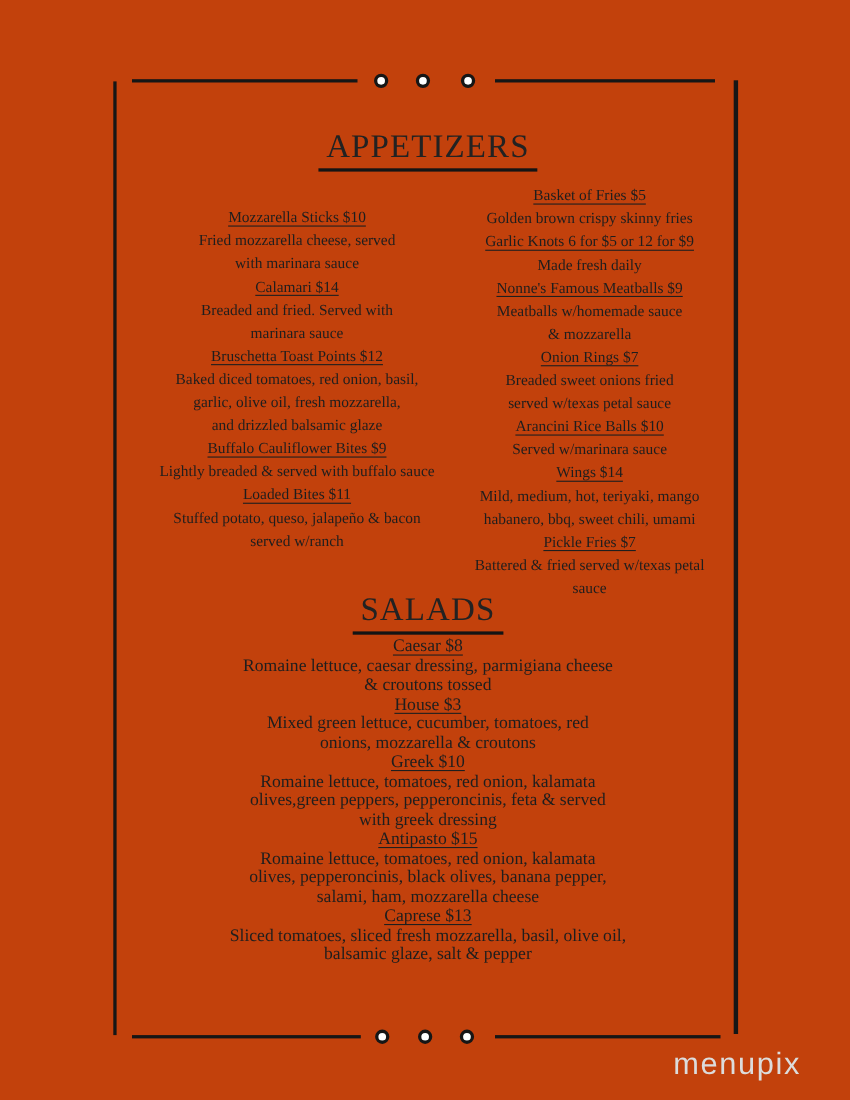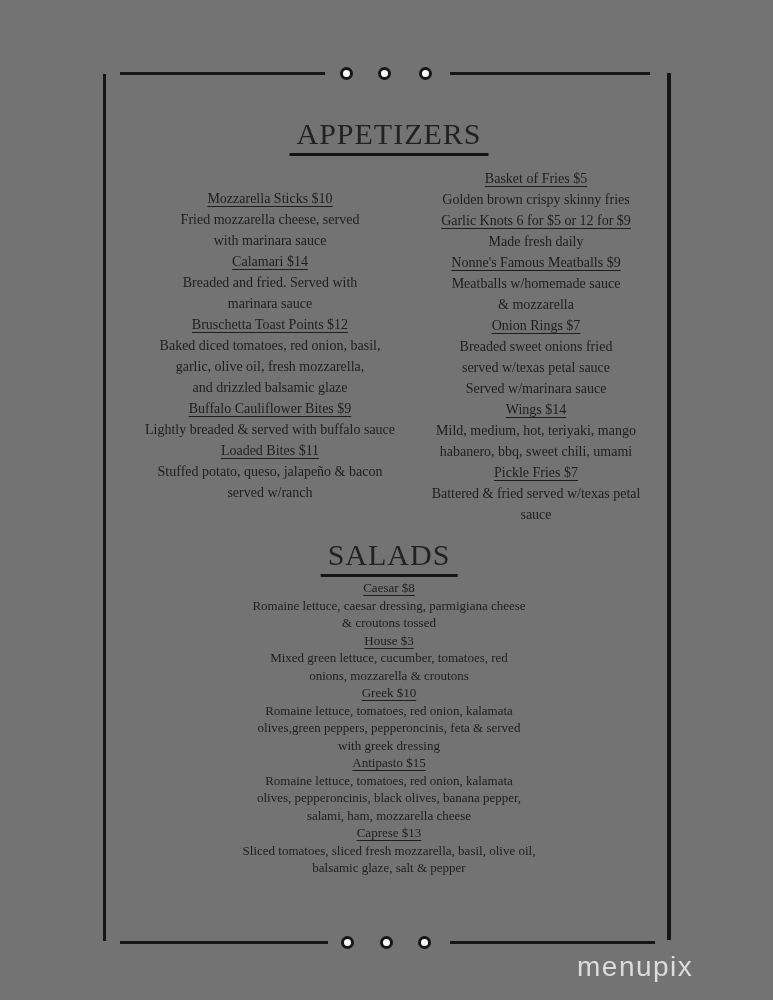--- a/index.html
+++ b/index.html
@@ -3,21 +3,21 @@
 <meta charset="utf-8">
 <style>
   html,body { margin:0; padding:0; }
   body {
     width:773px; height:1000px;
     background:#ffffff;
     font-family:"Liberation Serif", serif;
     color:#1e1e1e;
     -webkit-font-smoothing:antialiased;
   }
-  .page { position:relative; width:773px; height:1000px; background:#737373; overflow:hidden; }
+  .page { position:relative; width:773px; height:1000px; background:#c2410c; overflow:hidden; }
 
   
   .vline, .hseg { position:absolute; background:#161616; }
   .vline.left  { left:103px; top:74px;  width:3px; height:867px; }
   .vline.right { left:667px; top:73px;  width:4px; height:867px; }
   .hseg.top-l  { left:120px; top:72px;  width:205px; height:3px; }
   .hseg.top-r  { left:450px; top:72px;  width:200px; height:3px; }
   .hseg.bot-l  { left:120px; top:941px; width:208px; height:3px; }
   .hseg.bot-r  { left:450px; top:941px; width:205px; height:3px; }
   .ring {
@@ -40,33 +40,33 @@
   
   .col {
     position:absolute; text-align:center;
     font-size:14px; line-height:21px;
   }
   #col-left  { left:115px; top:188px; width:310px; }
   #col-right { left:411px; top:168px; width:250px; }
 
   #salads-list {
     position:absolute; left:196px; top:579px; width:386px;
-    text-align:center; font-size:13px; line-height:17.5px;
+    text-align:center; font-size:16px; line-height:17.5px;
   }
 
   .iname {
     text-decoration:underline;
     text-underline-offset:3px;
     white-space:nowrap;
   }
   .idesc { white-space:pre-line; }
 
   
   .watermark {
-    position:absolute; left:577px; top:951px;
+    position:absolute; left:612px; top:951px;
     font-family:"Liberation Sans", sans-serif;
     font-size:28px; letter-spacing:1.5px;
     color:#dcdcdc; font-weight:400;
   }
 </style>
 </head>
 <body>
 
 <div class="page">
 
@@ -126,20 +126,21 @@
       <div class="iname">Nonne's Famous Meatballs $9</div>
       <div class="idesc">Meatballs w/homemade sauce
 &amp; mozzarella</div>
     </div>
     <div>
       <div class="iname">Onion Rings $7</div>
       <div class="idesc">Breaded sweet onions fried
 served w/texas petal sauce</div>
     </div>
     <div>
+      <div class="iname">Arancini Rice Balls $10</div>
       <div class="idesc">Served w/marinara sauce</div>
     </div>
     <div>
       <div class="iname">Wings $14</div>
       <div class="idesc">Mild, medium, hot, teriyaki, mango
 habanero, bbq, sweet chili, umami</div>
     </div>
     <div>
       <div class="iname">Pickle Fries $7</div>
       <div class="idesc">Battered &amp; fried served w/texas petal

